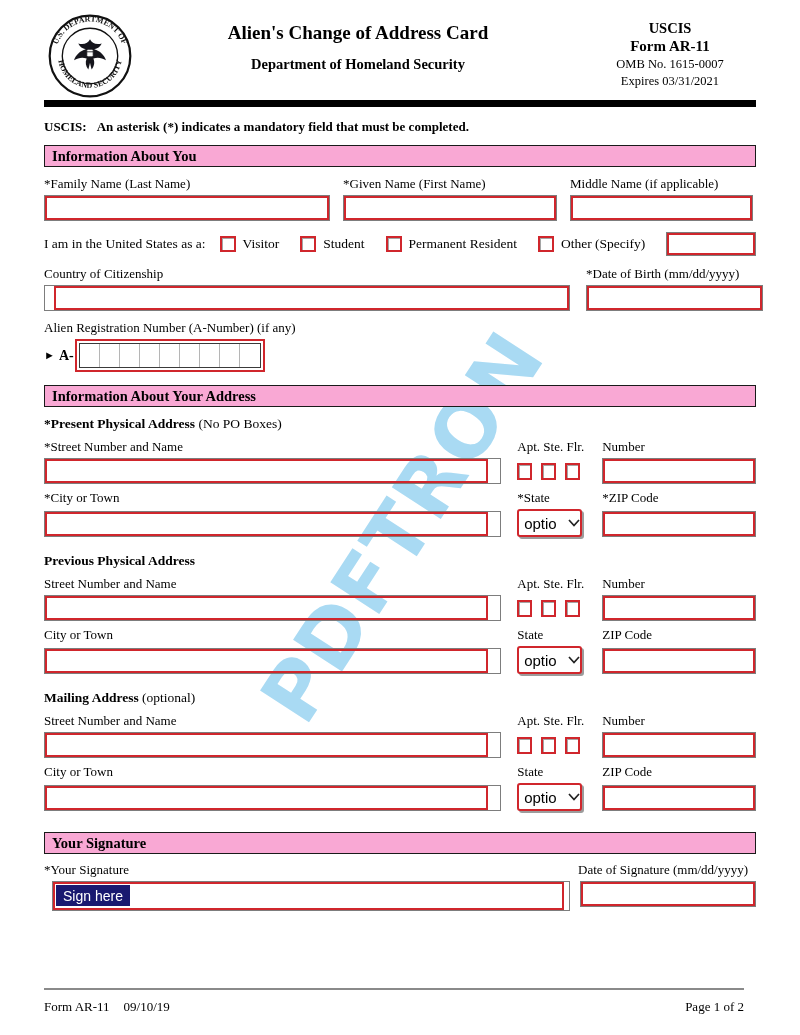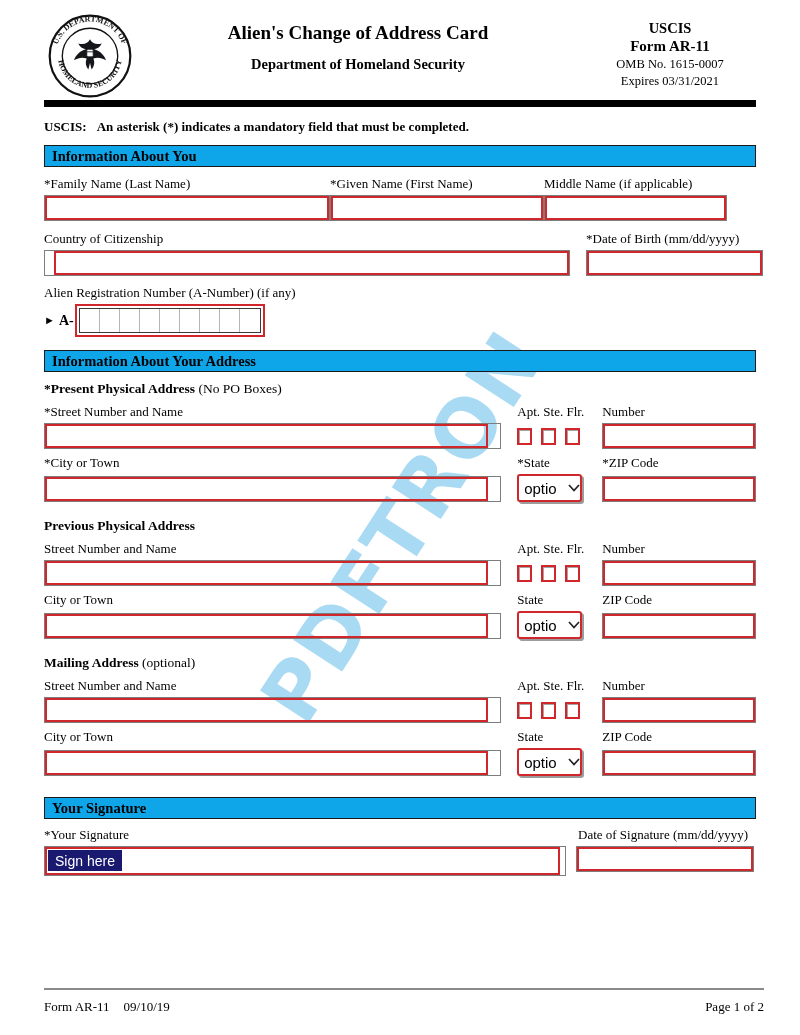--- a/index.html
+++ b/index.html
@@ -32,21 +32,21 @@
   .form-no { font-size:15px; font-weight:bold; margin-top:1px; }
   .omb, .exp { font-size:12.5px; margin-top:2px; }
   .black-bar { height:7px; background:#000; margin-top:2px; }
 
   
   .note { margin-top:12px; font-size:13px; font-weight:bold; }
   .note .gap { display:inline-block; width:10px; }
 
   
   .band {
-    margin-top:10px; background:#0ea5e9; border:1px solid #1a1a1a;
+    margin-top:10px; background:#f9a8d4; border:1px solid #1a1a1a;
     height:22px; line-height:20px; font-weight:bold; font-size:14.5px;
     padding-left:7px; position:relative; z-index:2;
   }
 
   .lab { font-size:13px; }
   .lab-b { font-size:13.5px; font-weight:bold; }
 
   
   .inp {
     position:relative; z-index:2; height:26px;
@@ -67,21 +67,21 @@
   .sel {
     position:relative; z-index:2; width:66px; height:28px;
     border:2px solid #d0262c; border-radius:3px; background:#fff;
     box-shadow:2px 2px 0 #9c9c9c;
     display:flex; align-items:center; justify-content:space-between;
     padding:0 0 0 5px;
     font-family:"Liberation Sans","DejaVu Sans",sans-serif; font-size:15px;
   }
 
   
-  .grid-names { display:grid; grid-template-columns:286px 214px 183px; margin-top:9px; }
+  .grid-names { display:grid; grid-template-columns:286px 214px 183px; column-gap:13px; margin-top:9px; }
   .grid-names .lab { margin-bottom:3px; }
 
   .status-row { display:flex; align-items:center; margin-top:11px; font-size:13.5px; }
   .status-row .cb { margin-right:7px; }
   .status-row .opt-lab { margin-right:21px; }
   .status-row .lead { margin-right:14px; }
   .status-row .inp { flex:1; height:24px; }
 
   .grid-country { display:grid; grid-template-columns:526px 177px; column-gap:16px; margin-top:10px; }
   .grid-country .lab { margin-bottom:3px; }
@@ -105,32 +105,32 @@
   .c-aptlab { width:76px; margin-left:16px; }
   .c-num { width:156px; margin-left:10px; }
   .c-num2 { width:156px; margin-left:20px; }
   .aptboxes { display:flex; gap:9px; align-items:center; height:26px; }
   .aptboxes .cb { width:15px; height:17px; }
 
   
   .sig-labels { display:flex; margin-top:8px; margin-bottom:3px; }
   .sig-labels .l { width:534px; }
   .sig-row { display:flex; align-items:flex-start; gap:10px; }
-  .sig-field { width:522px; height:30px; }
+  .sig-field { width:522px; height:30px;margin-left:8px; }
   .sig-field.inp.pr::after { right:5px; }
   .sign-btn {
     position:absolute; left:3px; top:3px; bottom:4px; width:74px; z-index:3;
     background:#191970; color:#fff; border:none; cursor:pointer;
     font-family:"Liberation Sans","DejaVu Sans",sans-serif; font-size:14px;
     display:flex; align-items:center; justify-content:center;
   }
   .date-field { width:178px; }
 
   
-  .footer { position:absolute; left:44px; right:36px; bottom:20px; z-index:2; }
+  .footer { position:absolute; left:44px; right:56px; bottom:20px; z-index:2; }
   .fline { height:2px; background:#8a8a8a; margin-bottom:9px; }
   .frow { display:flex; justify-content:space-between; font-size:13px; }
   .frow .fgap { display:inline-block; width:14px; }
 
   .mt16 { margin-top:16px; }
   .mt22 { margin-top:21px; }
 </style>
 </head>
 <body>
 
@@ -181,20 +181,32 @@
 
     <div class="grid-names">
       <div class="lab">*Family Name (Last Name)</div>
       <div class="lab">*Given Name (First Name)</div>
       <div class="lab">Middle Name (if applicable)</div>
       <div class="inp"></div>
       <div class="inp"></div>
       <div class="inp"></div>
     </div>
 
+    <div class="status-row">
+      <span class="lead">I am in the United States as a:</span>
+      <span class="cb"></span>
+      <span class="opt-lab">Visitor</span>
+      <span class="cb"></span>
+      <span class="opt-lab">Student</span>
+      <span class="cb"></span>
+      <span class="opt-lab">Permanent Resident</span>
+      <span class="cb"></span>
+      <span class="opt-lab">Other (Specify)</span>
+      <div class="inp"></div>
+    </div>
 
     <div class="grid-country">
       <div class="lab">Country of Citizenship</div>
       <div class="lab">*Date of Birth (mm/dd/yyyy)</div>
       <div class="inp pl"></div>
       <div class="inp"></div>
     </div>
 
     <div class="lab anum-lab">Alien Registration Number (A-Number) (if any)</div>
     <div class="anum-row">

